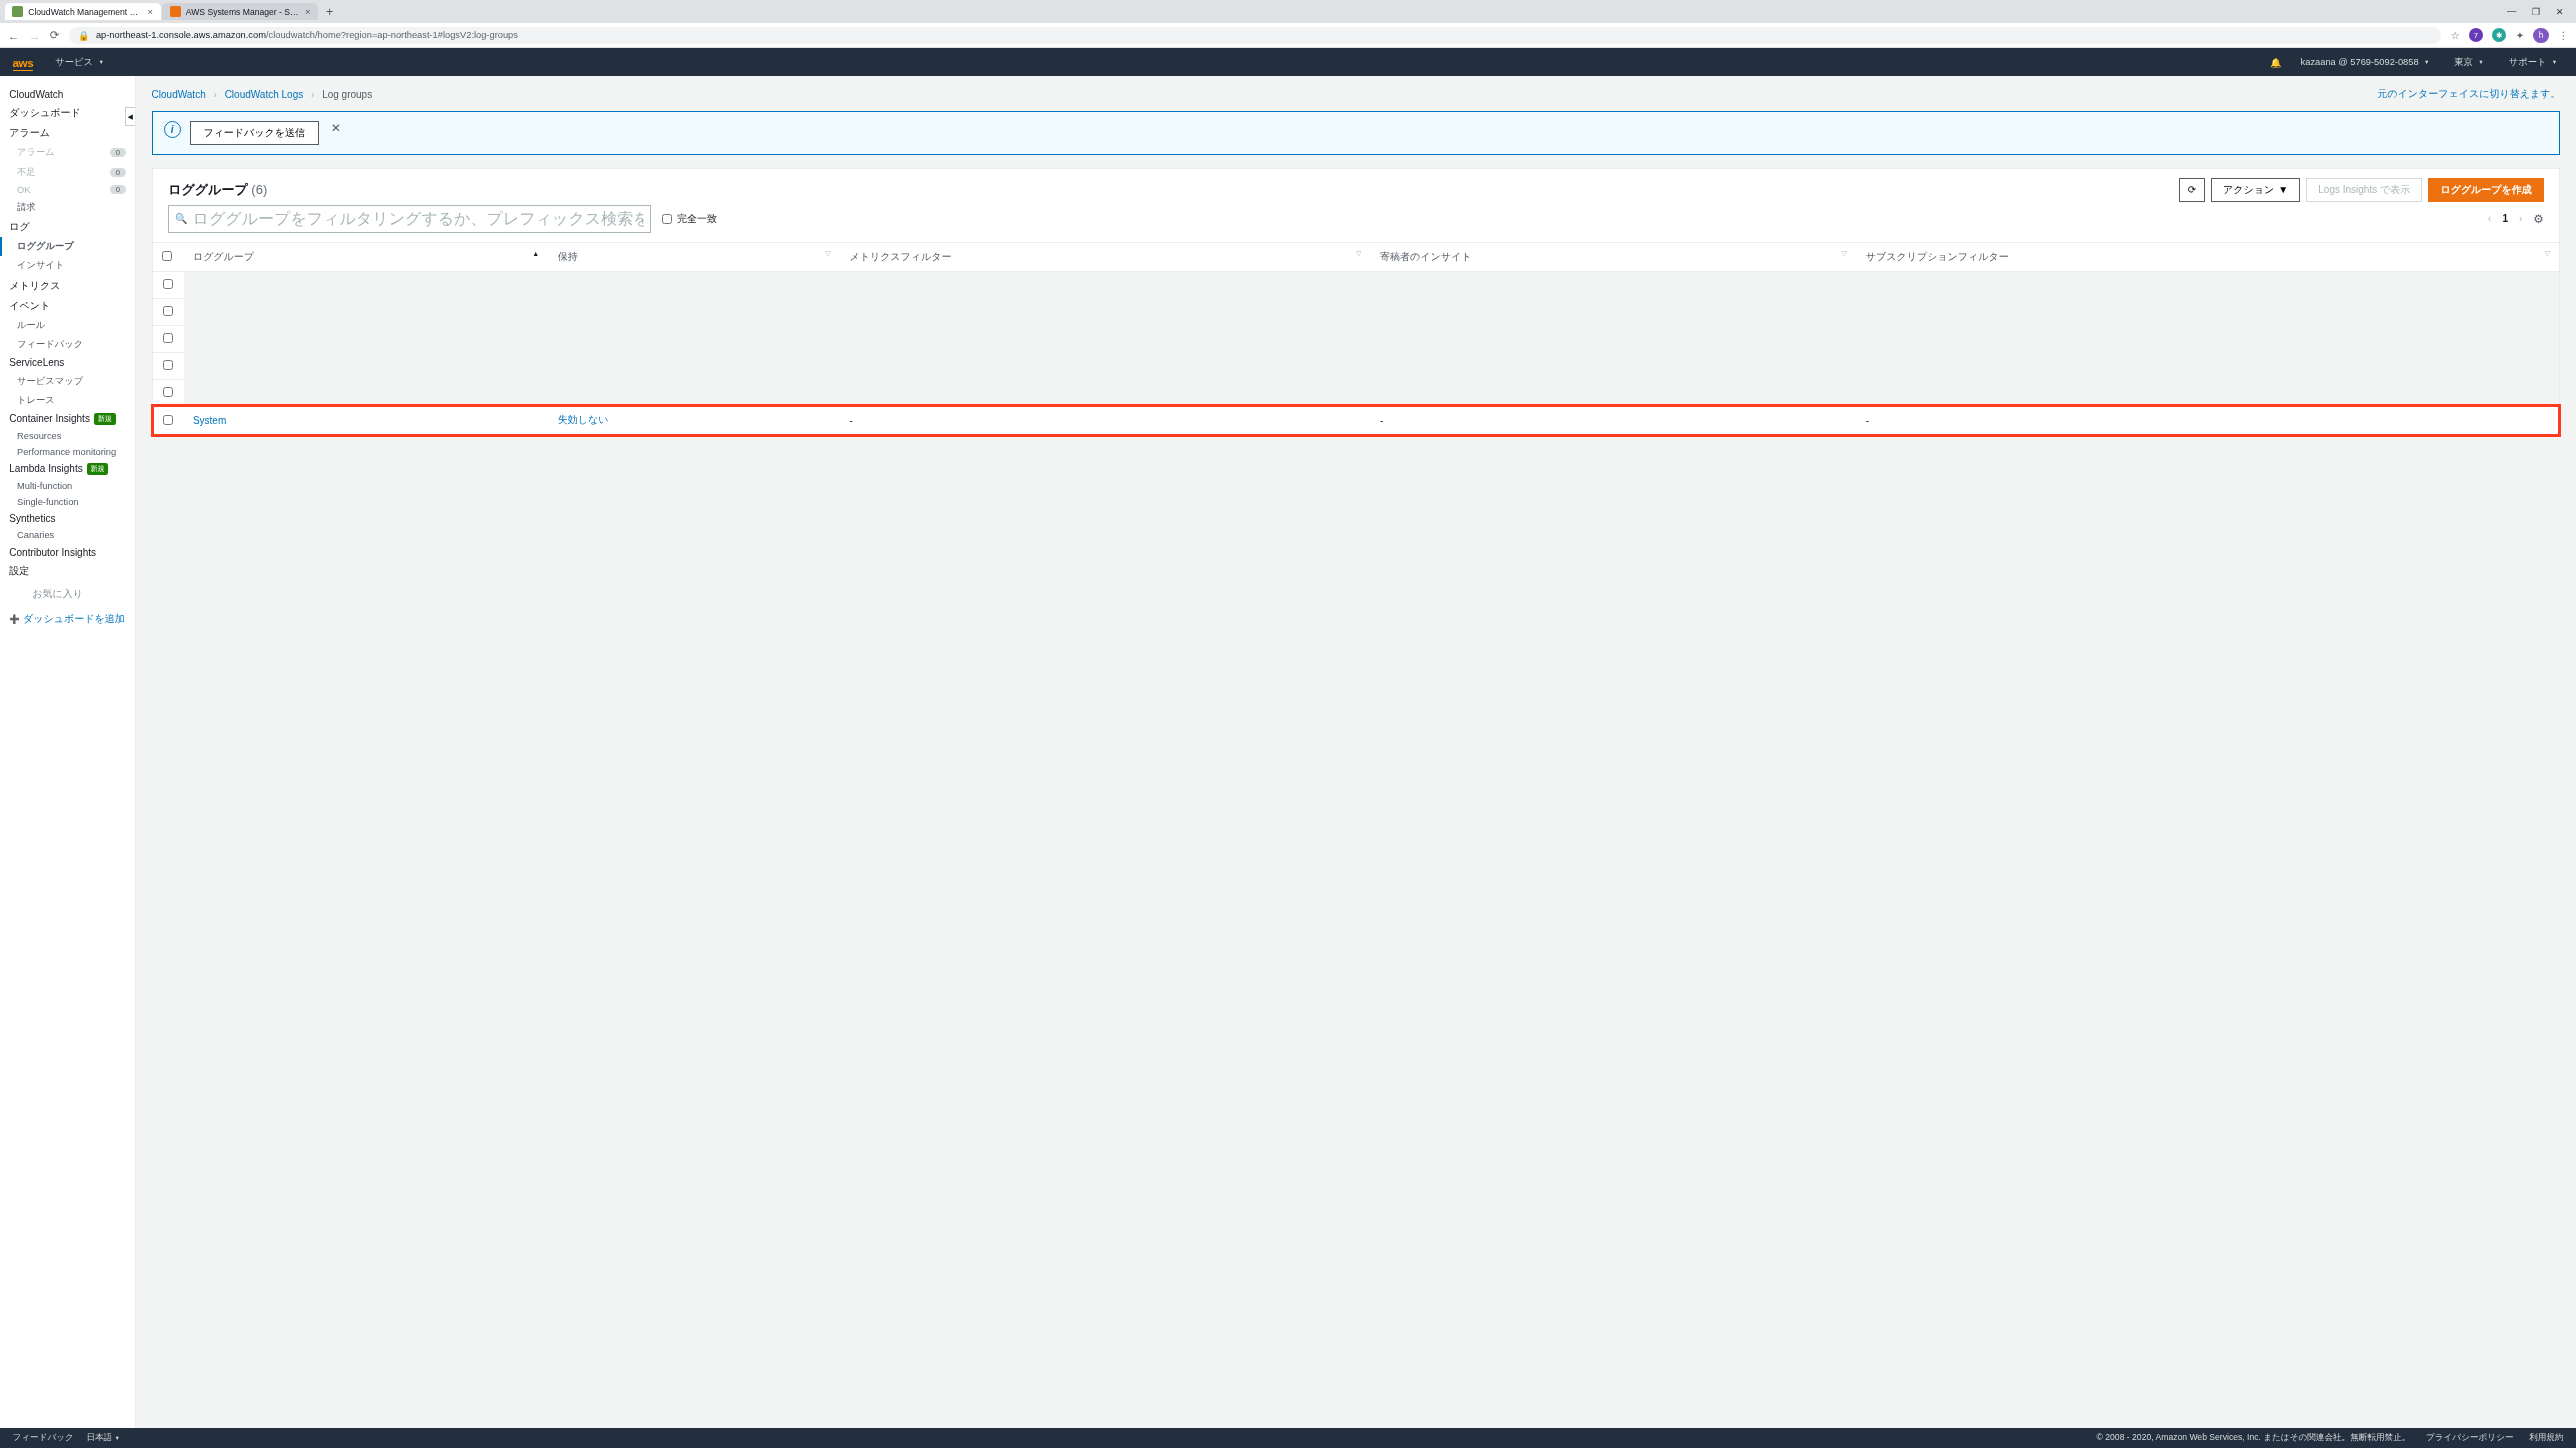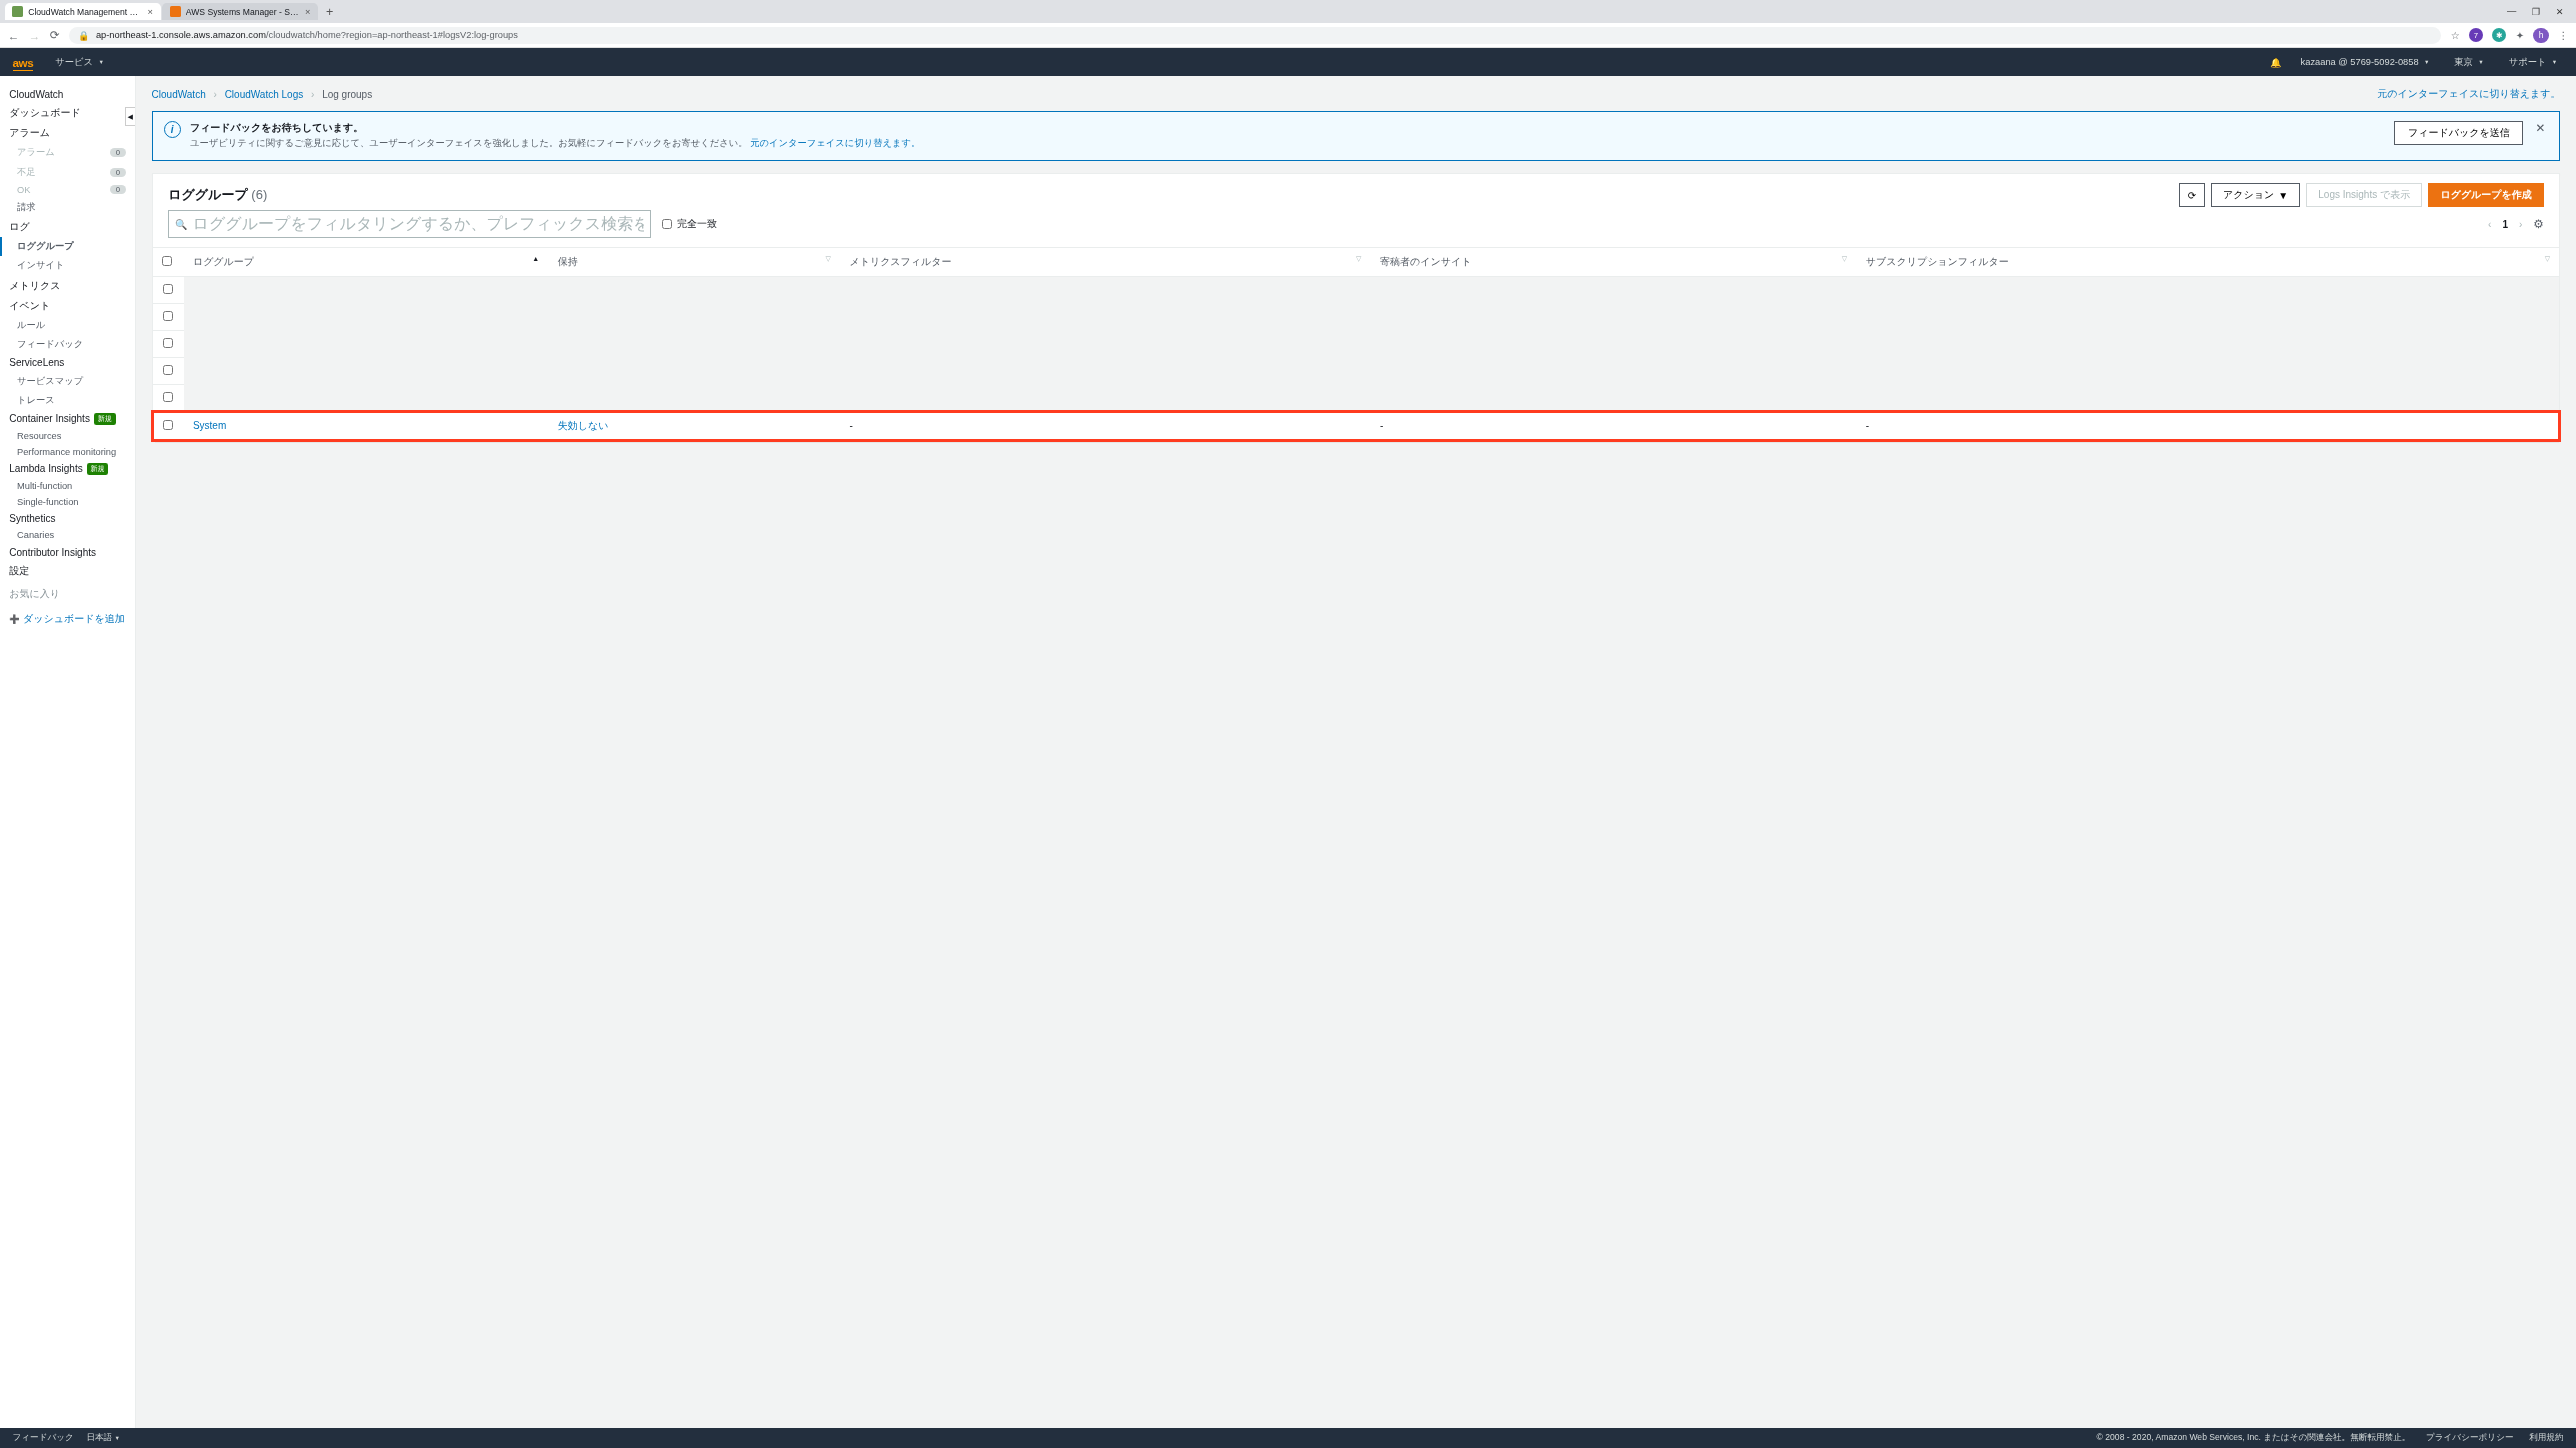--- a/index.html
+++ b/index.html
@@ -40,21 +40,21 @@
 .sidebar { width: 136px; background: #fff; border-right: 0.8px solid #eaeded; padding: 9.3px 0; overflow-y: auto; position: relative; }
 .sidebar-collapse { position: absolute; right: -0.8px; top: 31px; width: 11px; height: 18.7px; background: #fff; border: 0.8px solid #ccc; display: flex; align-items: center; justify-content: center; font-size: 7px; cursor: pointer; z-index: 5;}
 .sb-item { padding: 3.1px 9.3px; font-size: 10px; cursor: pointer; display: flex; align-items: center; }
 .sb-item.heading { font-weight: 400; color: #16191f; }
 .sb-item.sub { padding-left: 17px; color: #545b64; font-size: 9.3px; }
 .sb-item.sub.muted { color: #aab7b8; }
 .sb-item.active { border-left: 2.3px solid #0073bb; padding-left: 7px; font-weight: bold; }
 .sb-item.sub.active { padding-left: 15px; }
 .sb-badge { margin-left: auto; background: #d5dbdb; color: #545b64; border-radius: 6.2px; padding: 0 5.5px; font-size: 7.8px; }
 .sb-new-badge { background: #1d8102; color: #fff; font-size: 7px; padding: 0.8px 3.9px; border-radius: 2.3px; margin-left: 3.9px; }
-.sb-favorites { color: #879196; padding: 6.2px 9.3px; }
+.sb-favorites { color: #879196; padding: 6.2px 9.3px; margin-left: 23px; }
 .sb-add-dash { color: #0073bb; padding: 4.7px 9.3px; font-size: 10px; cursor: pointer; }
 .sb-add-dash::before { content: "➕"; color: #0073bb; margin-right: 3.1px; font-size: 8.6px; }
 
 
 .main { flex: 1; background: #f2f3f3; padding: 11px 15.6px; overflow-y: auto; }
 .breadcrumb-row { display: flex; align-items: center; margin-bottom: 9.3px; }
 .breadcrumbs { display: flex; align-items: center; gap: 7.8px; font-size: 10px; }
 .bc-link { color: #0073bb; cursor: pointer; }
 .bc-sep { color: #aab7b8; }
 .bc-current { color: #545b64; }
@@ -218,27 +218,20 @@
         <span class="bc-sep">›</span>
         <span class="bc-link">CloudWatch Logs</span>
         <span class="bc-sep">›</span>
         <span class="bc-current">Log groups</span>
       </div>
       <span class="switch-link">元のインターフェイスに切り替えます。</span>
     </div>
 
     <div class="info-banner">
       <div class="info-icon">i</div>
-      <div class="banner-body">
-        <div class="banner-title">フィードバックをお待ちしています。</div>
-        <div class="banner-text">
-          <span>ユーザビリティに関するご意見に応じて、ユーザーインターフェイスを強化しました。お気軽にフィードバックをお寄せください。</span>
-          <span class="banner-link">元のインターフェイスに切り替えます。</span>
-        </div>
-      </div>
       <button class="banner-btn">フィードバックを送信</button>
       <span class="banner-close">✕</span>
     </div>
 
     <div class="panel">
       <div class="panel-header">
         <span class="panel-title">
           <span>ロググループ</span>
           <span class="panel-count">(6)</span>
         </span>

